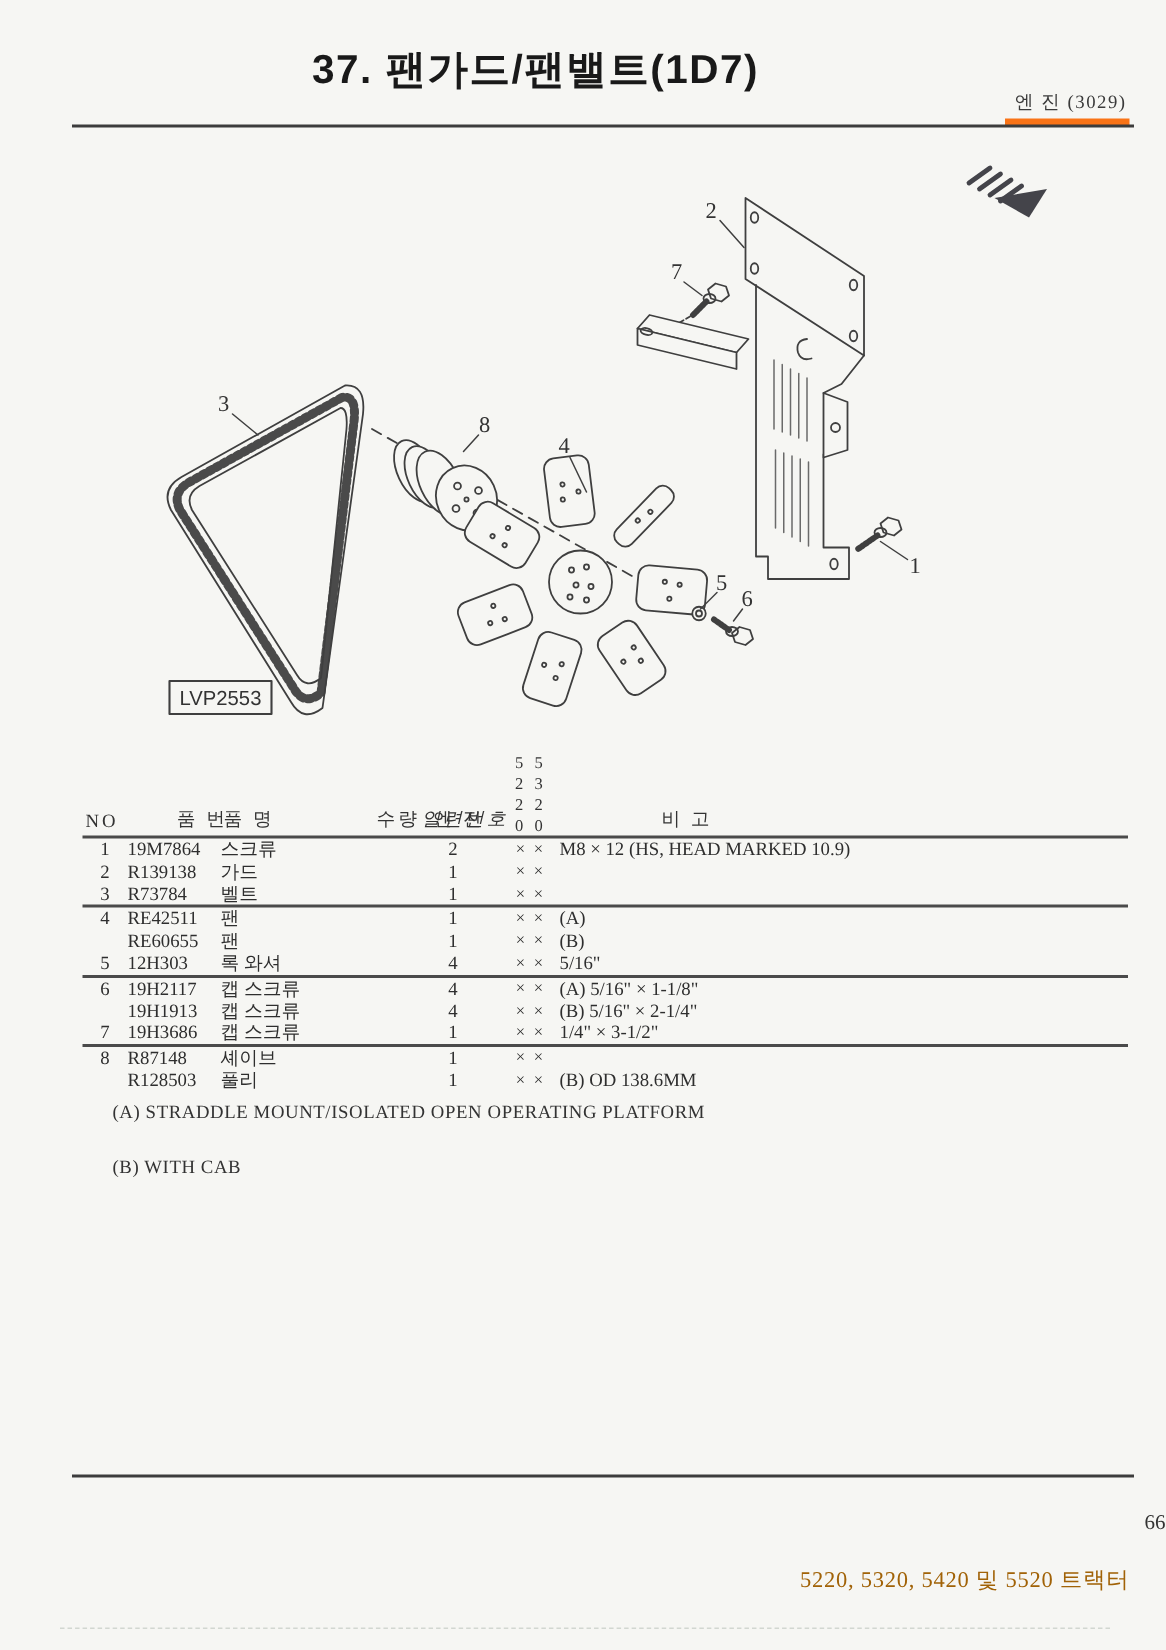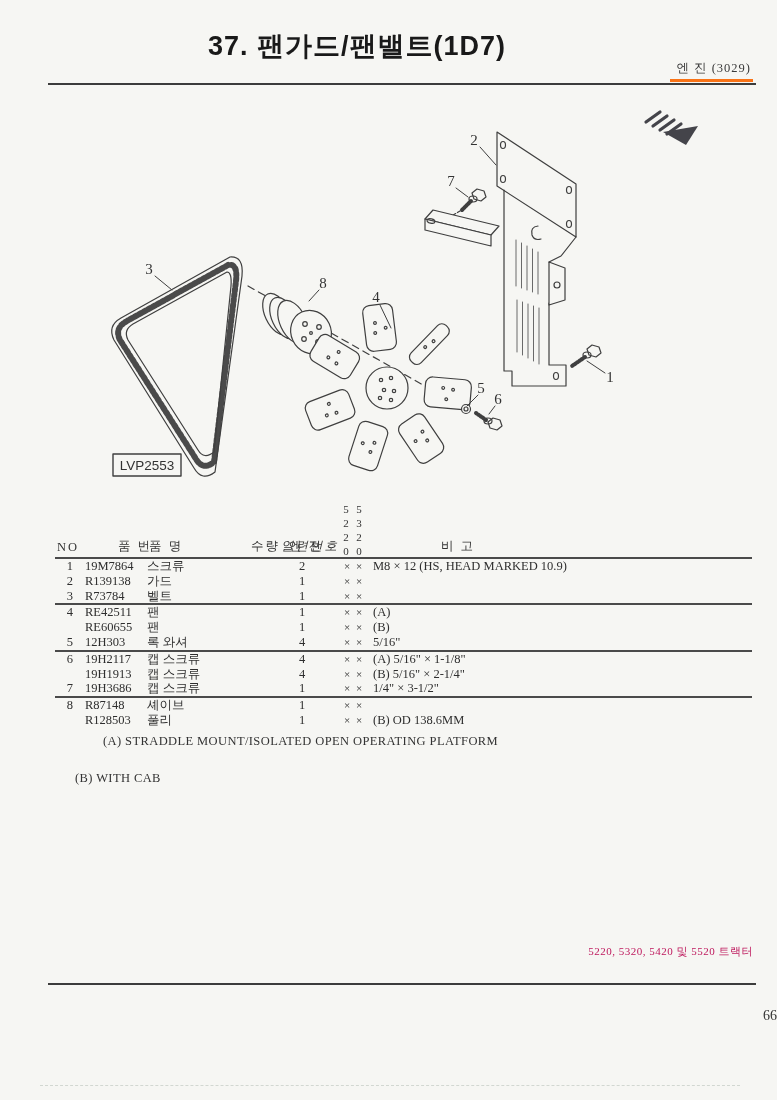--- a/index.html
+++ b/index.html
@@ -14,21 +14,21 @@
   
   .page-title{
     position:absolute;top:28px;left:0;width:714px;
     text-align:center;
     font-family:"Liberation Sans", sans-serif;
     font-weight:bold;font-size:27px;letter-spacing:1px;color:#191919;
   }
   .engine-label{
     position:absolute;top:60px;right:24px;
     font-size:12.5px;color:#3a3a3a;letter-spacing:1px;
-    border-bottom:3px solid #f97316;padding:0 2px 2px 6px;
+    border-bottom:5px solid #f97316;padding:0 2px 2px 6px;
   }
   .rule{position:absolute;background:#3c3c3c;}
   .rule.top{top:83px;left:48px;width:708px;height:2px;}
   .rule.bottom{top:983px;left:48px;width:708px;height:2px;}
   
   .diagram{position:absolute;top:88px;left:0;}
   .diagram svg{display:block;}
   
   .parts-table{
     position:absolute;top:495px;left:55px;width:697px;
@@ -51,23 +51,23 @@
   .tbl-row.sep-after{border-bottom:2px solid #4a4a4a;}
   .c-no{width:18px;text-align:right;}
   .c-pn{margin-left:12px;width:62px;}
   .c-nm{width:130px;}
   .c-qty{width:50px;text-align:center;}
   .c-m1{margin-left:14px;width:12px;text-align:center;font-size:11px;}
   .c-m2{width:12px;text-align:center;font-size:11px;}
   .c-rm{margin-left:8px;flex:1;}
   
   .note{position:absolute;left:75px;font-size:12.5px;letter-spacing:0.4px;color:#333;}
-  .note.a{top:734px;margin-left:28px;}
+  .note.a{top:734px;}
   .note.b{top:771px;}
-  .footer-models{position:absolute;top:944px;right:24px;font-size:11px;color:#be185d;letter-spacing:0.5px;}
+  .footer-models{position:absolute;top:1044px;right:24px;font-size:15px;color:#a16207;letter-spacing:0.5px;}
   .page-number{position:absolute;top:1008px;left:0;width:777px;text-align:right;font-size:14px;color:#333;}
   .noise-line{position:absolute;top:1085px;left:40px;width:700px;border-top:1px dashed #c4cac4;opacity:0.7;}
 </style>
 </head>
 <body>
 
 <div class="page-title">37. 팬가드/팬밸트(1D7)</div>
 <div class="engine-label">엔 진 (3029)</div>
 <div class="rule top"></div>
 

